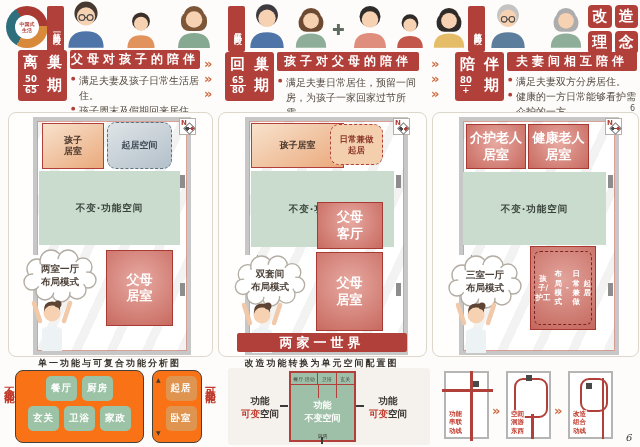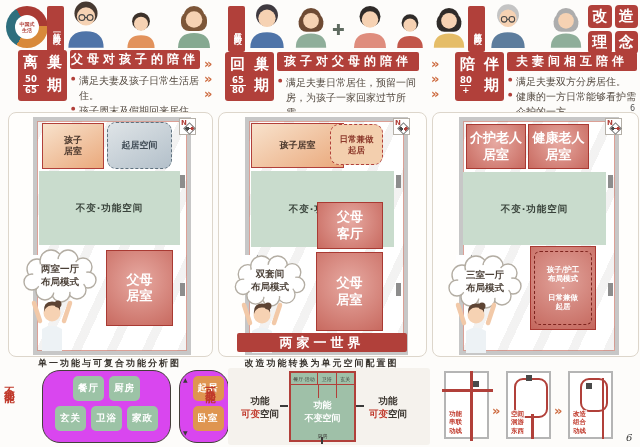--- a/index.html
+++ b/index.html
@@ -30,35 +30,35 @@
   .plan-body{position:absolute;background:#fff;border:4px solid #c7c7c7;box-shadow:inset 0 0 0 1px #dca096;}
   .plan-body::after{content:"";position:absolute;inset:0;background:repeating-linear-gradient(115deg,rgba(120,115,110,0.09) 0 9px,transparent 9px 32px);pointer-events:none;}
   .room{position:absolute;display:flex;flex-direction:column;align-items:center;justify-content:center;text-align:center;font-weight:bold;z-index:2;box-sizing:border-box;border:1.5px solid #b1403a;}
   .room .rl{line-height:1.25;}
   .room.orange{background:linear-gradient(150deg,#f8e2cc,#eaa97c);color:#4a372c;font-size:9px;}
   .room.bluegray{background:linear-gradient(150deg,#dfe4e7,#b3c0ca);border:1.6px dashed #5f7280;border-radius:9px;color:#3e4a54;font-size:9px;text-align:center;}
   .room.lorange{background:#f3cfae;border:1.6px dashed #b1403a;border-radius:9px;color:#8d3a2c;font-size:8.5px;}
   .room.green{background:#c9dccd;border:none;color:#38423a;font-size:9.5px;letter-spacing:1px;}
   .room.red{background:radial-gradient(circle at 50% 40%,#e7aaa2,#c86a60);border-color:#a93a33;color:#fff;font-size:13px;}
   .room.flex-red{background:radial-gradient(circle at 50% 40%,#e2a49c,#c4675d);border-color:#a93a33;color:#fff;font-size:7.5px;padding:4px;}
-  .flex-inner{border:1.3px dashed #7e241e;border-radius:6px;width:100%;height:100%;display:flex;flex-direction:column;align-items:center;justify-content:center;line-height:1.35;}
+  .flex-inner{border:1.3px dashed #7e241e;border-radius:6px;width:100%;height:100%;display:flex;flex-direction:row;align-items:center;justify-content:center;line-height:1.35;}
   .compass{position:absolute;width:15px;height:15px;background:#fff;border:1px solid #b5b0a8;z-index:5;}
   .compass-n{position:absolute;top:0px;left:1px;font-size:7px;font-weight:bold;color:#b1403a;}
   .compass-rose{position:absolute;right:1px;bottom:1px;width:7px;height:7px;background:conic-gradient(#b1403a 0 25%,#fff 25% 50%,#4a4a4a 50% 75%,#fff 75%);border:0.5px solid #777;transform:rotate(45deg);}
   .door{position:absolute;width:15px;height:15px;border-right:1.2px solid #9a9a9a;border-bottom:1.2px solid #9a9a9a;border-radius:0 0 100% 0;background:#fff;z-index:1;}
   .pillar{position:absolute;width:5px;height:13px;background:#8d8d8d;z-index:3;}
   .cloud{position:absolute;z-index:4;}
   .cloud-text{position:absolute;inset:0;display:flex;flex-direction:column;align-items:center;justify-content:center;color:#4a3f36;font-weight:bold;font-size:9.5px;line-height:1.35;}
   .person{position:absolute;z-index:4;}
   .caption{position:absolute;text-align:center;font-size:9px;font-weight:bold;color:#3a352f;letter-spacing:2px;white-space:nowrap;}
   .banner2{position:absolute;height:19px;background:#b1403a;border-radius:2px;color:#fff;font-weight:bold;font-size:13px;letter-spacing:4px;text-align:center;line-height:19px;z-index:6;}
 
   
   .vlabel{position:absolute;writing-mode:vertical-rl;text-orientation:upright;color:#c0392b;font-weight:bold;font-size:10.5px;letter-spacing:2px;}
-  .legend-box{position:absolute;border:1.8px solid #44403a;border-radius:18px;background:#d946ef;box-sizing:border-box;margin-left:27px;}
+  .legend-box{position:absolute;border:1.8px solid #44403a;border-radius:8px;background:#f97316;box-sizing:border-box;}
   .lrow{display:flex;justify-content:center;gap:5px;margin-top:5px;}
   .tile{border-radius:5px;color:#fff;font-weight:bold;font-size:9.5px;display:flex;align-items:center;justify-content:center;width:31px;height:25px;letter-spacing:1px;flex:none;}
   .tile.g{background:#9cc3a6;}
   .tile.o{background:#df9550;}
   .updown{position:absolute;left:3px;top:6px;bottom:6px;display:flex;flex-direction:column;justify-content:space-between;color:#3a3a3a;font-size:6px;line-height:1;}
   .lm-panel{position:absolute;background:#f5f2ed;border-radius:3px;}
   .lm-text{position:absolute;text-align:center;font-size:9.5px;font-weight:bold;color:#3a352f;line-height:1.4;}
   .redtxt{color:#c0392b;}
   .lm-box{position:absolute;background:#9fc0a8;border:2px solid #b1403a;box-sizing:border-box;}
   .lm-cells{display:flex;height:11px;border-bottom:1px solid #b1403a;}

